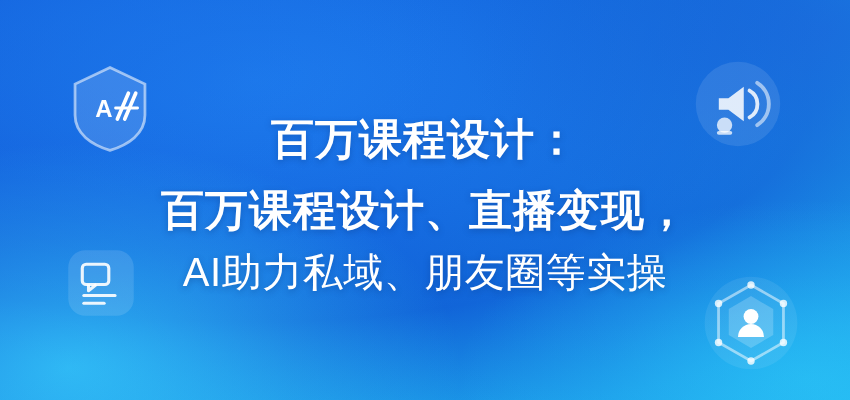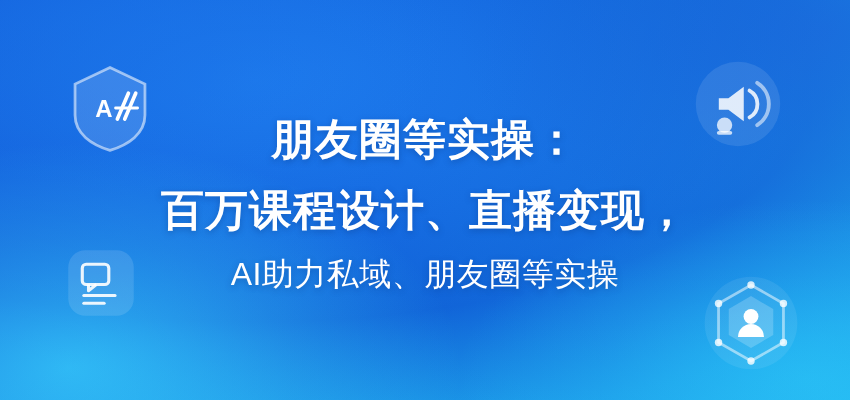--- a/index.html
+++ b/index.html
@@ -68,23 +68,23 @@
     line-height: 1.28;
     text-shadow: 0 2px 6px rgba(8,50,120,0.35);
     white-space: nowrap;
   }
   .line1, .line2 {
     font-size: 43px;
     font-weight: 700;
   }
   .line2 { margin-top: 16px; }
   .line3 {
-    font-size: 32px;
+    font-size: 40px;
     font-weight: 400;
-    margin-top: 16px;
+    margin-top: 9px;
     letter-spacing: 0.5px;
   }
 </style>
 </head>
 <body>
 
 <div id="banner">
 
   <div class="wash d"></div>
   <div class="wash b"></div>
@@ -133,18 +133,18 @@
       <circle cx="20" cy="34" r="4" fill="rgba(255,255,255,0.8)"></circle>
       <circle cx="90" cy="34" r="4" fill="rgba(255,255,255,0.8)"></circle>
       <circle cx="20" cy="76" r="4" fill="rgba(255,255,255,0.8)"></circle>
       <circle cx="90" cy="76" r="4" fill="rgba(255,255,255,0.8)"></circle>
       <circle cx="55" cy="14" r="4" fill="rgba(255,255,255,0.8)"></circle>
       <circle cx="55" cy="96" r="4" fill="rgba(255,255,255,0.8)"></circle>
     </svg>
   </div>
 
   <div class="headline">
-    <span class="line line1">朋友圈等实操：</span>
+    <span class="line line1">百万课程设计：</span>
     <span class="line line2">百万课程设计、直播变现，</span>
     <span class="line line3">AI助力私域、朋友圈等实操</span>
   </div>
 
 </div>
 
 </body></html>

